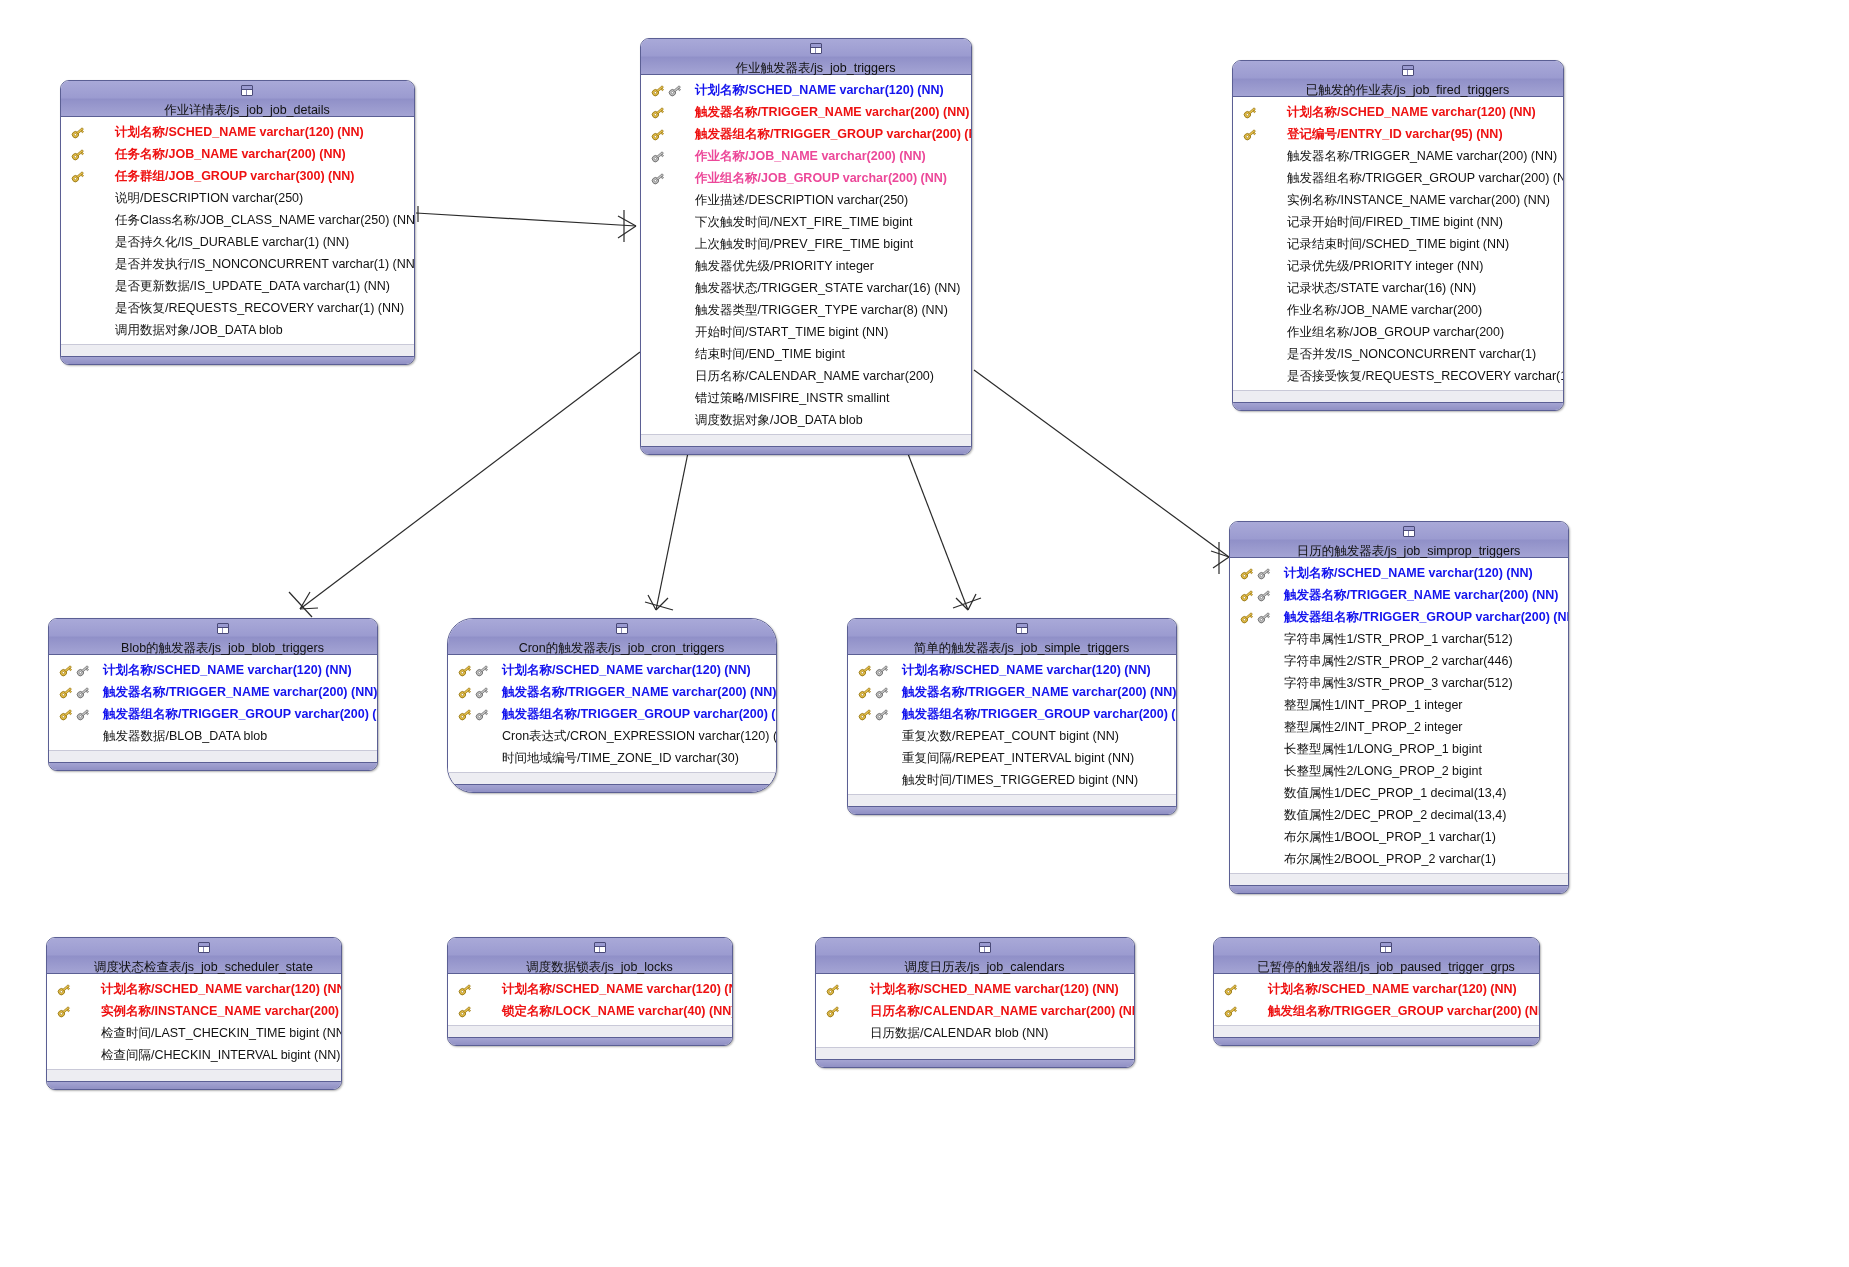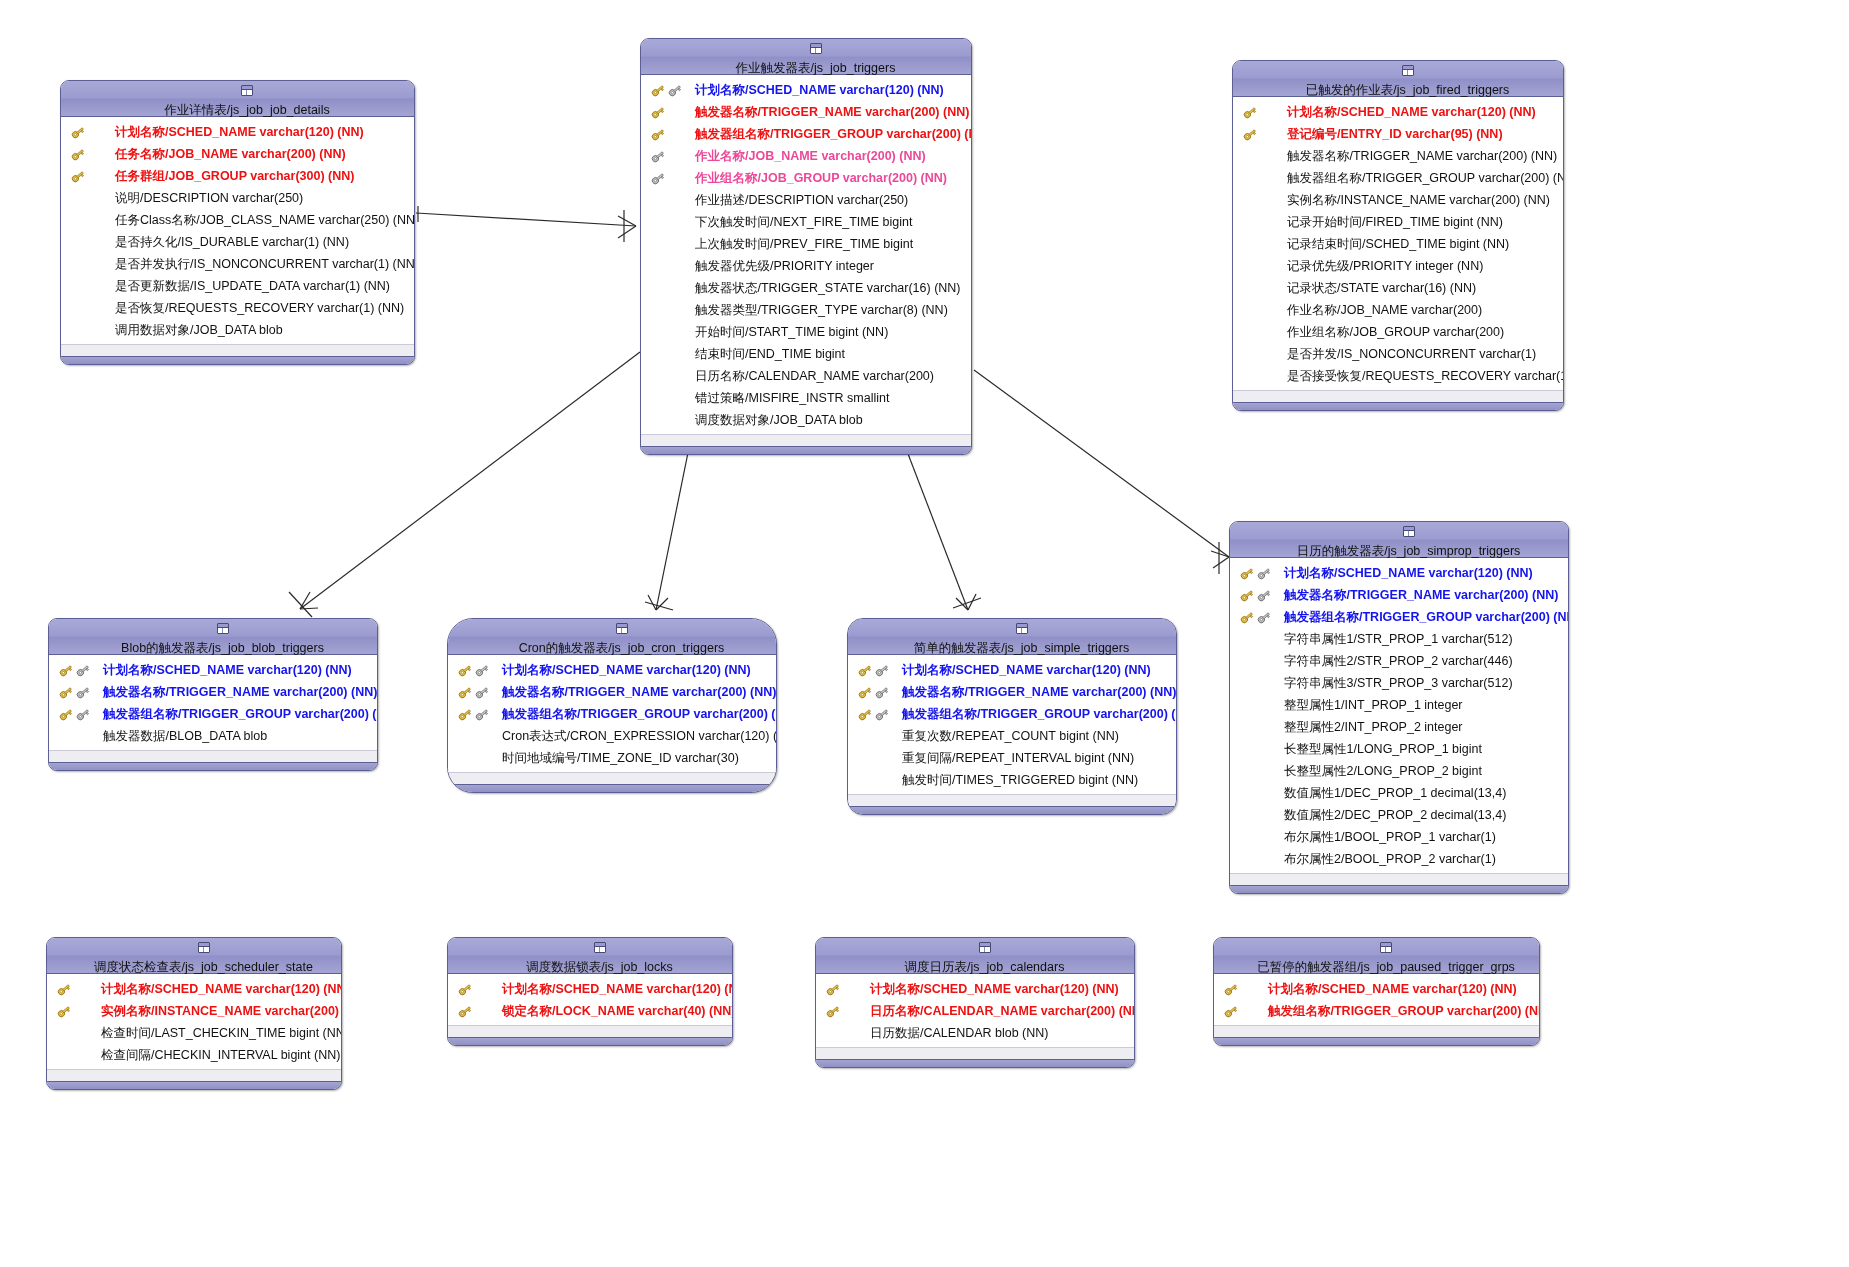--- a/index.html
+++ b/index.html
@@ -702,21 +702,21 @@
             <span class="fname c-black">Cron表达式/CRON_EXPRESSION varchar(120) (NN)</span>
           </div>
           <div class="row">
             <span class="keys"></span>
             <span class="fname c-black">时间地域编号/TIME_ZONE_ID varchar(30)</span>
           </div>
         </div>
         <div class="foot"></div>
         <div class="foot-bar"></div>
       </div>
-      <div class="entity" style="left: 847px; top: 618px; width: 330px; border-radius: 16px;">
+      <div class="entity" style="left: 847px; top: 618px; width: 330px;">
         <div class="hdr">
           <span class="tbl-icon"></span>
           <span class="ttl">简单的触发器表/js_job_simple_triggers</span>
         </div>
         <div class="body">
           <div class="row">
             <span class="keys">
               <svg class="keyicon" viewBox="0 0 14 13" xmlns="http://www.w3.org/2000/svg">
   <g transform="rotate(-40 7 6.5)">
     <circle cx="3.6" cy="6.5" r="3.1" fill="#e8c14a" stroke="#9a7a18" stroke-width="0.9"></circle>

